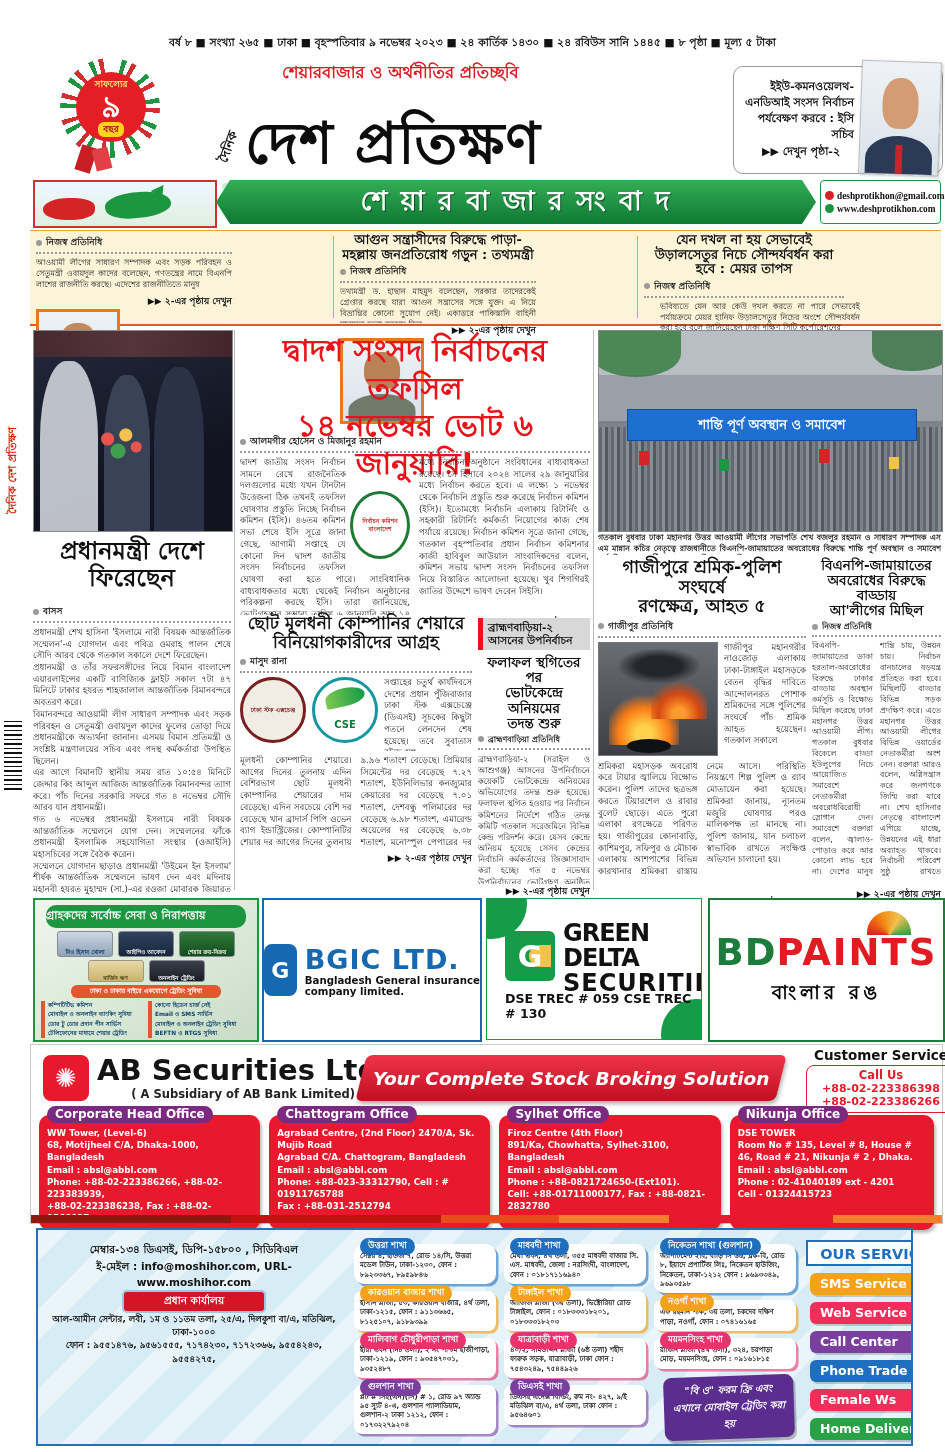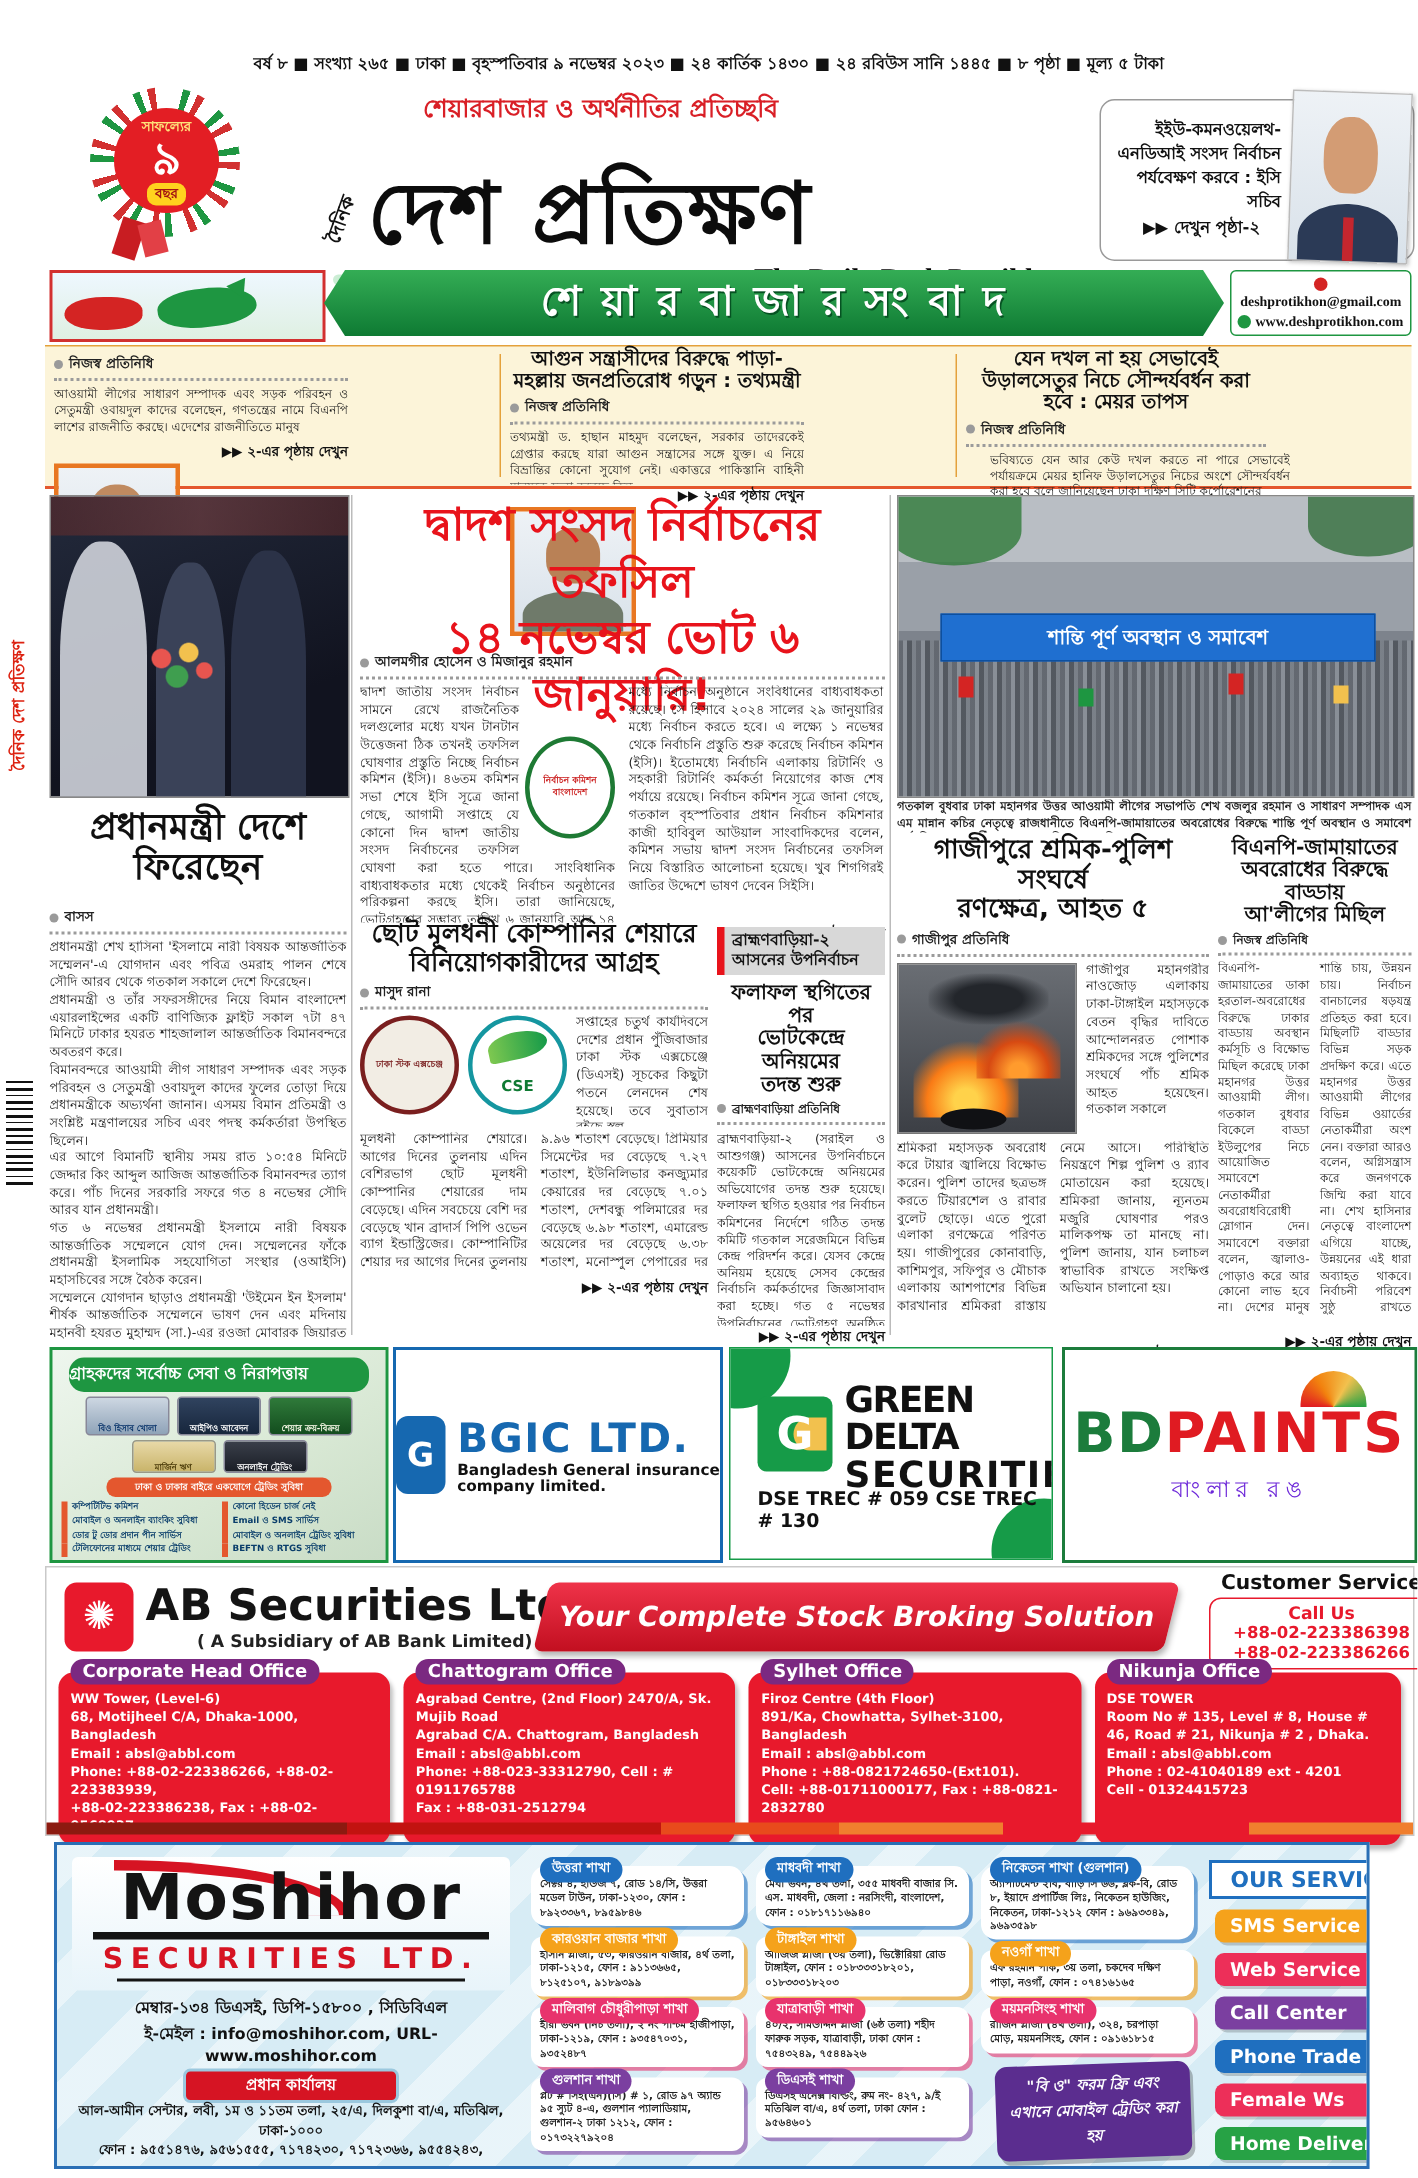--- a/index.html
+++ b/index.html
@@ -88,21 +88,21 @@
     <div class="abs" style="left:70px;top:10px;width:66px;height:26px;background:#1e9641;border-radius:40% 55% 40% 50%;transform:rotate(-8deg);"></div>
     <div class="abs" style="left:118px;top:2px;width:0;height:0;border-left:7px solid transparent;border-right:7px solid transparent;border-bottom:12px solid #1e9641;transform:rotate(35deg);"></div>
   </div>
   <div class="abs" style="left:216px;top:180px;width:600px;height:44px;background:linear-gradient(#34ad55,#0e7a33);
               clip-path:polygon(14px 0,calc(100% - 14px) 0,100% 50%,calc(100% - 14px) 100%,14px 100%,0 50%);
               display:flex;align-items:center;justify-content:center;">
     <div style="color:#fff;font-size:27px;font-weight:bold;letter-spacing:2px;text-shadow:1px 1px 0 #065222;">শে য়া র বা জা র  সং বা দ</div>
   </div>
   <div class="abs" style="left:820px;top:180px;width:121px;height:44px;border:1.5px solid #1e9641;background:#fff;border-radius:4px;
               display:flex;flex-direction:column;justify-content:center;gap:3px;padding:0 4px;box-sizing:border-box;">
-    <div style="display:flex;align-items:center;gap:3px;flex-direction:column;">
+    <div style="display:flex;align-items:center;gap:3px;">
       <span style="width:9px;height:9px;border-radius:50%;background:#d42423;flex:0 0 auto;"></span>
       <span style="font-size:9.3px;font-weight:bold;font-family:'Liberation Serif','DejaVu Serif',serif;">deshprotikhon@gmail.com</span>
     </div>
     <div style="display:flex;align-items:center;gap:3px;">
       <span style="width:9px;height:9px;border-radius:50%;background:#1e9641;flex:0 0 auto;"></span>
       <span style="font-size:9.3px;font-weight:bold;font-family:'Liberation Serif','DejaVu Serif',serif;">www.deshprotikhon.com</span>
     </div>
   </div>
 
   <div class="abs" style="left:30px;top:230px;width:911px;height:93px;background:#fcf4d9;border-top:1px solid #e4a13c;border-bottom:2px solid #e4572e;"></div>
@@ -365,21 +365,21 @@
     <div class="abs" style="left:18px;top:92px;font-size:12.6px;font-weight:bold;color:#111;">DSE TREC # 059  CSE TREC # 130</div>
   </div>
 
   <div class="abs" style="left:708px;top:898px;width:233px;height:140px;background:#fff;border:2px solid #1c7c3c;display:flex;flex-direction:column;align-items:center;justify-content:center;">
     <div style="position:relative;display:flex;align-items:flex-end;">
       <div style="position:absolute;right:26px;top:-20px;width:44px;height:24px;border-radius:44px 44px 0 0;
                   background:conic-gradient(from 270deg at 50% 100%, #e01b22, #f2820e, #f2c14e, #27a245, #1f6fbf, #7b3fa0, #e8336d);"></div>
       <span style="font-size:37px;font-weight:bold;color:#1c7c3c;letter-spacing:1px;">BD</span>
       <span style="font-size:37px;font-weight:bold;color:#e01b22;letter-spacing:2px;">PAINTS</span>
     </div>
-    <div style="font-size:15px;font-weight:normal;color:#6d28d9;letter-spacing:4px;margin-top:4px;">বাংলার রঙ</div>
+    <div style="font-size:19px;font-weight:bold;color:#000000;letter-spacing:4px;margin-top:4px;">বাংলার রঙ</div>
   </div>
 
   <div class="abs" style="left:30px;top:1044px;width:911px;height:178px;background:#fff;border:1px solid #c9c9c9;">
     <div class="abs" style="left:12px;top:10px;width:46px;height:46px;background:#e8192c;border-radius:8px;display:flex;align-items:center;justify-content:center;color:#fff;font-size:26px;">✺</div>
     <div class="abs" style="left:66px;top:8px;">
       <div style="font-size:29px;color:#141414;font-weight:bold;">AB Securities Ltd.</div>
       <div style="font-size:11.5px;font-weight:bold;color:#222;text-align:center;">( A Subsidiary of AB Bank Limited)</div>
     </div>
     <div class="abs" style="left:330px;top:10px;width:420px;height:46px;background:linear-gradient(#ef3349,#c20f20);transform:skewX(-14deg);
                 border-radius:6px;box-shadow:2px 3px 4px rgba(0,0,0,.3);display:flex;align-items:center;justify-content:center;">
@@ -430,27 +430,20 @@
     </div>
     <div class="abs" style="left:0;bottom:0;width:100%;height:8px;
                 background:linear-gradient(90deg,#8c1a10 0 22%,#c21310 22% 45%,#e84b1c 45% 58%,#f07f2e 58% 70%,#e8192c 70% 88%,#f07f2e 88% 100%);"></div>
   </div>
 
   <div class="abs" style="left:36px;top:1228px;width:873px;height:214px;background:#d7ecf5;border:2.5px solid #2a6fb5;overflow:hidden;">
     <div class="abs" style="left:0;top:0;width:100%;height:100%;
          background:repeating-linear-gradient(135deg,rgba(255,255,255,.45) 0 22px,rgba(255,255,255,0) 22px 56px);"></div>
 
     <div class="abs" style="left:10px;top:8px;width:292px;text-align:center;">
-      <div style="background:linear-gradient(#ffffff,#e8f4fa);border-radius:4px;padding:6px 4px 4px;position:relative;">
-        <div style="position:absolute;left:28px;top:2px;width:150px;height:30px;border:7px solid #d61423;border-bottom:none;border-left:none;border-radius:0 100% 0 0;"></div>
-        <div style="font-size:42px;font-weight:bold;color:#141414;letter-spacing:1px;line-height:1;position:relative;">Moshihor</div>
-        <div style="height:5px;background:#141414;margin:2px 10px;"></div>
-        <div style="font-size:19px;font-weight:bold;color:#d61423;letter-spacing:5px;">SECURITIES LTD.</div>
-        <div style="height:2px;background:#141414;margin:2px 26px;"></div>
-      </div>
       <div style="font-size:10.5px;font-weight:bold;margin-top:4px;">মেম্বার-১৩৪ ডিএসই, ডিপি-১৫৮০০ , সিডিবিএল</div>
       <div style="font-size:10.5px;font-weight:bold;">ই-মেইল : info@moshihor.com, URL- www.moshihor.com</div>
       <div style="margin:4px auto 2px;width:140px;background:#d61423;color:#fff;font-size:10.5px;font-weight:bold;border-radius:3px;padding:1px 0;box-shadow:0 0 0 2px #9bc8de;">প্রধান কার্যালয়</div>
       <div style="font-size:8.8px;font-weight:bold;line-height:1.5;">
         <div>আল-আমীন সেন্টার, লবী, ১ম ও ১১তম তলা, ২৫/এ, দিলকুশা বা/এ, মতিঝিল, ঢাকা-১০০০</div>
         <div>ফোন : ৯৫৫১৪৭৬, ৯৫৬১৫৫৫, ৭১৭৪২৩০, ৭১৭২৩৬৬, ৯৫৫৪২৪৩, ৯৫৫৪২৭৫,</div>
 
       </div>
     </div>
 

